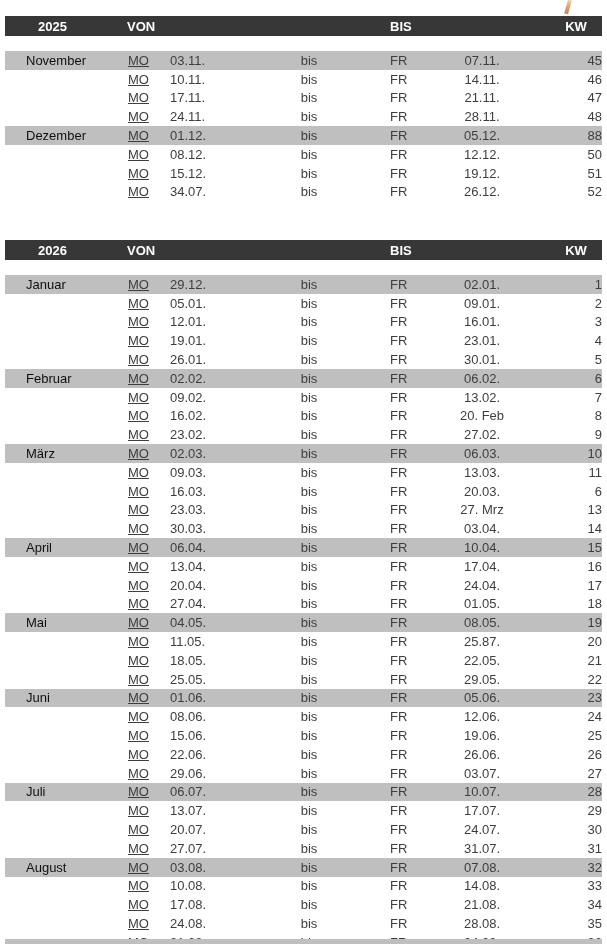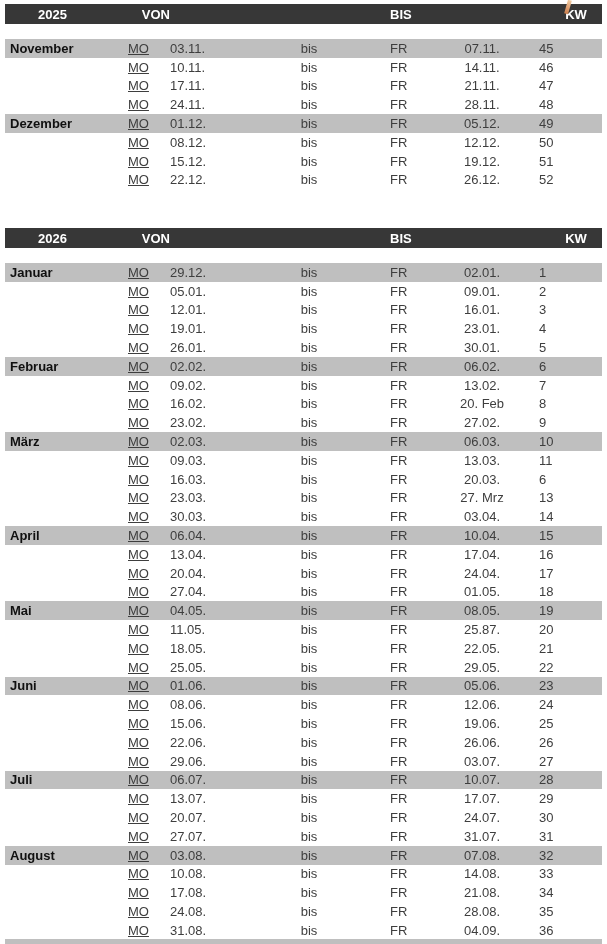--- a/index.html
+++ b/index.html
@@ -7,61 +7,61 @@
     padding: 0;
   }
   body {
     width: 607px;
     height: 944px;
     position: relative;
     overflow: hidden;
     background: #ffffff;
     font-family: "Liberation Sans", sans-serif;
   }
-  #sections { position: absolute; left: 0; top: 0; width: 607px; height: 896px; }
+  #sections { position: absolute; left: 0; top: 12px; width: 607px; height: 896px; }
 
   .section { position: absolute; left: 5px; width: 597px; }
   .section:nth-child(1) { top: 4px; }
   .section:nth-child(2) { top: 228px; }
 
   .grid {
     display: grid;
     grid-template-columns: 115px 50px 102px 74px 34px 45px 114px 63px;
     align-items: center;
   }
 
   .bar {
     height: 20px;
     background: #373737;
     color: #ffffff;
     font-weight: bold;
     font-size: 13px;
   }
   .bar .year   { grid-column: 1; text-align: right; padding-right: 53px; }
-  .bar .c-von  { grid-column: 2; padding-left: 7px; text-align: right; }
+  .bar .c-von  { grid-column: 2; padding-left: 7px; }
   .bar .c-bis  { grid-column: 6; padding-left: 10px; }
   .bar .c-kw   { grid-column: 8; padding-left: 11px; text-align: center; }
 
   .rows { margin-top: 15px; }
 
   .row {
     height: 18.8px;
     font-size: 13px;
     color: #3e3e3e;
   }
   .row.first { background: #bfbfbf; }
 
-  .cell-month   { grid-column: 1; font-weight: bold; color: #101010; padding-left: 5px;
+  .cell-month   { grid-column: 1; font-weight: normal; color: #101010; padding-left: 21px;
                   white-space: nowrap; overflow: hidden; }
   .cell-mo      { grid-column: 2; padding-left: 8px; text-decoration: underline; }
   .cell-vondate { grid-column: 3; }
   .cell-bisword { grid-column: 4; text-align: center; }
   .cell-fr      { grid-column: 6; padding-left: 10px; }
   .cell-bisdate { grid-column: 7; text-align: center; }
-  .cell-kw      { grid-column: 8; text-align: left; }
+  .cell-kw      { grid-column: 8; text-align: right; }
 
   .bottom-sliver {
     position: absolute;
     left: 5px;
     top: 939px;
     width: 597px;
     height: 5px;
     background: #bfbfbf;
   }
 
@@ -124,21 +124,21 @@
     <div class="cell-bisdate">28.11.</div>
     <div class="cell-kw">48</div>
   </div>
         <div class="row grid first">
     <div class="cell-month">Dezember</div>
     <div class="cell-mo">MO</div>
     <div class="cell-vondate">01.12.</div>
     <div class="cell-bisword">bis</div>
     <div class="cell-fr">FR</div>
     <div class="cell-bisdate">05.12.</div>
-    <div class="cell-kw">49</div>
+    <div class="cell-kw">88</div>
   </div>
         <div class="row grid">
     <div class="cell-month"></div>
     <div class="cell-mo">MO</div>
     <div class="cell-vondate">08.12.</div>
     <div class="cell-bisword">bis</div>
     <div class="cell-fr">FR</div>
     <div class="cell-bisdate">12.12.</div>
     <div class="cell-kw">50</div>
   </div>
@@ -147,21 +147,21 @@
     <div class="cell-mo">MO</div>
     <div class="cell-vondate">15.12.</div>
     <div class="cell-bisword">bis</div>
     <div class="cell-fr">FR</div>
     <div class="cell-bisdate">19.12.</div>
     <div class="cell-kw">51</div>
   </div>
         <div class="row grid">
     <div class="cell-month"></div>
     <div class="cell-mo">MO</div>
-    <div class="cell-vondate">22.12.</div>
+    <div class="cell-vondate">34.07.</div>
     <div class="cell-bisword">bis</div>
     <div class="cell-fr">FR</div>
     <div class="cell-bisdate">26.12.</div>
     <div class="cell-kw">52</div>
   </div>
       </div>
   </div>
     <div class="section">
     <div class="bar grid">
       <div class="year">2026</div>

